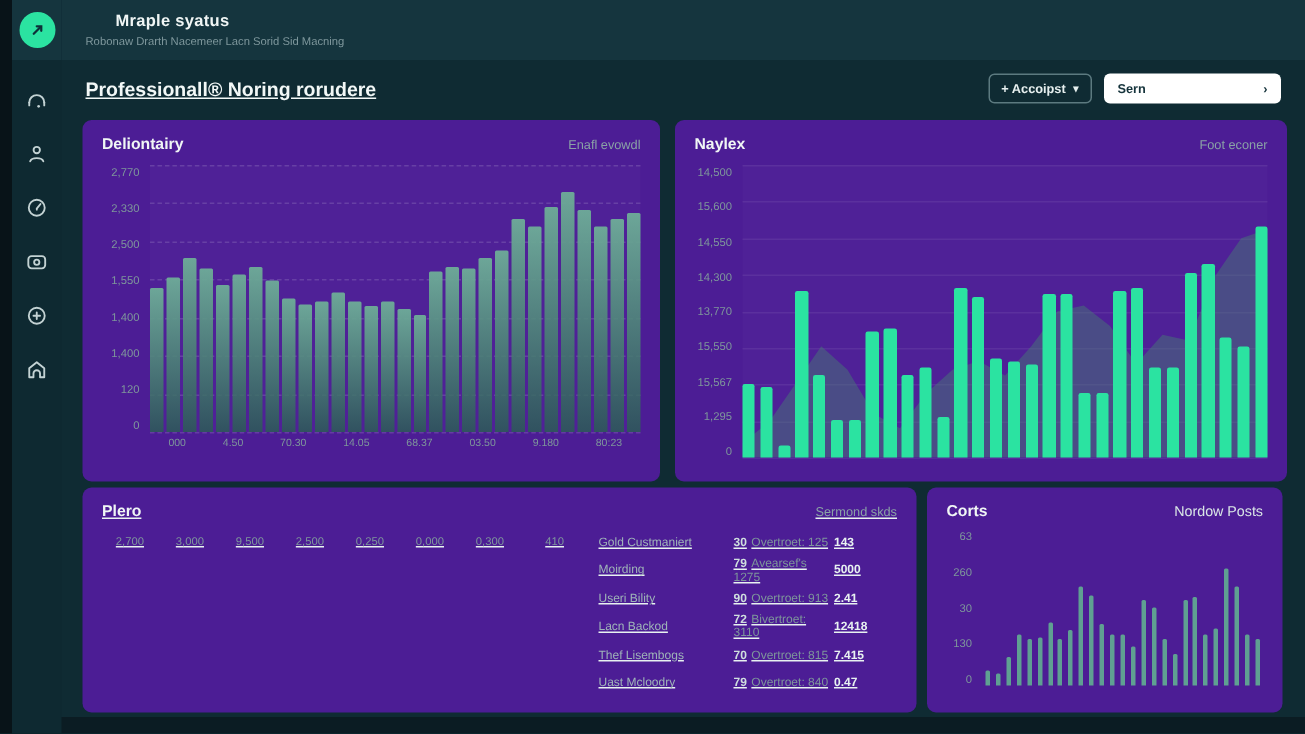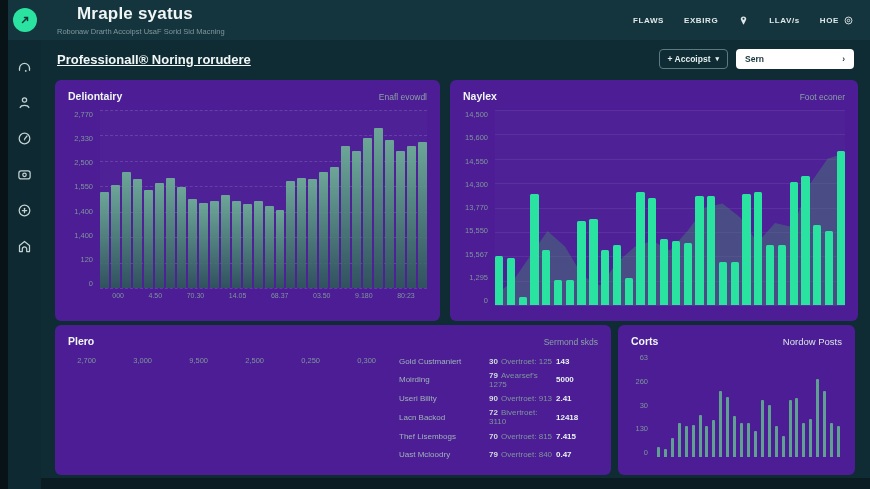--- a/index.html
+++ b/index.html
@@ -11,21 +11,21 @@
 
   
   .sidebar { position:absolute; left:8px; top:0; width:33px; height:100%; background:#0e2931; z-index:4; }
   .sidebar-top { height:40px; background:#15353e; display:flex; align-items:center; justify-content:center; }
   .logo { width:24px; height:24px; border-radius:50%; background:#2be3a1; display:flex; align-items:center; justify-content:center; cursor:pointer; }
   .side-icons { display:flex; flex-direction:column; align-items:center; gap:21px; padding-top:19px; }
   .side-icons svg { display:block; color:#c3d2d3; cursor:pointer; }
 
   
   .topbar { position:absolute; left:41px; top:0; right:0; height:40px; background:#15353e; display:flex; align-items:center; padding:0 16px; }
-  .brand-title { font-size:17px; font-weight:bold; color:#f0f6f5; letter-spacing:.2px;padding-left:20px; }
+  .brand-title { font-size:11px; font-weight:bold; color:#f0f6f5; letter-spacing:.2px;padding-left:20px; }
   .brand-sub { font-size:7.5px; color:#7e979c; margin-top:3px; }
   .nav { margin-left:auto; display:flex; align-items:center; gap:20px; }
   .nav-item { font-size:8px; font-weight:bold; color:#dfe9ea; letter-spacing:.6px; cursor:pointer; }
   .nav-icon { display:flex; align-items:center; color:#dfe9ea; cursor:pointer; }
   .nav-hoe { display:flex; align-items:center; gap:4px; }
 
   
   .pagebar { position:absolute; left:41px; top:40px; right:0; height:38px; display:flex; align-items:center; padding:0 16px; }
   .page-title { font-size:13px; font-weight:bold; color:#f2f8f7;text-decoration:underline; }
   .actions { margin-left:auto; display:flex; align-items:center; gap:8px; }
@@ -35,21 +35,21 @@
 
   
   .card { position:absolute; background:#4c1d95; border-radius:6px; padding:10px 13px; }
   .card-head { display:flex; justify-content:space-between; align-items:baseline; }
   .card-title { font-size:10.5px; font-weight:bold; color:#f0f6f5; }
   .card-sub { font-size:8.5px; color:#8aa2a6; }
   .card-sub-bright { font-size:9.5px; color:#d9e6e6; }
 
   #card-deliontairy { left:55px; top:80px; width:385px; height:241px; }
   #card-naylex      { left:450px; top:80px; width:408px; height:241px;text-align:center; }
-  #card-plero       { left:55px; top:325px; width:556px; height:150px; }
+  #card-plero       { left:55px; top:325px; width:556px; height:150px;text-decoration:underline; }
   #card-corts       { left:618px; top:325px; width:237px; height:150px;text-align:right; }
 
   .chart-row { display:flex; margin-top:8px; }
   .ylabels { display:flex; flex-direction:column; justify-content:space-between; align-items:flex-end; font-size:7.5px; color:#7e969b; padding-right:7px; flex:0 0 32px; }
   .plot { flex:1; position:relative; background:rgba(255,255,255,0.02); }
   .gl { position:absolute; left:0; right:0; height:0; border-top:1px dashed rgba(255,255,255,0.14); }
   .gl-solid { position:absolute; left:0; right:0; height:0; border-top:1px solid rgba(255,255,255,0.07); }
   .bars { position:absolute; left:0; right:0; top:0; bottom:0; display:flex; align-items:flex-end; gap:2px; }
   .slice { flex:1; background:linear-gradient(180deg, rgba(110,173,152,.95), rgba(41,94,82,.8)); border-radius:1px 1px 0 0; }
   .gbars { position:absolute; left:0; right:0; top:0; bottom:0; display:flex; align-items:flex-end; gap:3.5px; }
@@ -126,41 +126,21 @@
     </svg>
     <svg width="15" height="15" viewBox="0 0 24 24" fill="none" stroke="currentColor" stroke-width="2" stroke-linejoin="round">
       <path d="M4 20v-9.5L12 4l8 6.5V20h-4.5v-4a3.5 3.5 0 0 0-7 0v4z"></path>
     </svg>
   </div>
 </nav>
 
 <header class="topbar">
   <div>
     <div class="brand-title">Mraple syatus</div>
-    <div class="brand-sub">Robonaw Drarth Accoipst UsaF Sorid Sid Macning</div>
-  </div>
-  <div class="nav">
-    <span class="nav-item">FLAWS</span>
-    <span class="nav-item">EXBIRG</span>
-    <span class="nav-icon">
-      <svg width="11" height="11" viewBox="0 0 24 24" fill="currentColor">
-        <path d="M12 3c3.6 0 6 2.3 6 5.2 0 3.6-6 12.8-6 12.8S6 11.8 6 8.2C6 5.3 8.4 3 12 3z"></path>
-          <circle cx="12" cy="8" r="2.2" fill="#15353e"></circle>
-      </svg>
-    </span>
-    <span class="nav-item">LLAV/s</span>
-    <span class="nav-hoe">
-      <span class="nav-item">HOE</span>
-      <span class="nav-icon">
-        <svg width="11" height="11" viewBox="0 0 24 24" fill="none" stroke="currentColor" stroke-width="2">
-          <circle cx="12" cy="12" r="7.5"></circle>
-            <circle cx="12" cy="12" r="2.8"></circle>
-        </svg>
-      </span>
-    </span>
+    <div class="brand-sub">Robonaw Drarth Nacemeer Lacn Sorid Sid Macning</div>
   </div>
 </header>
 
 <div class="pagebar">
   <div class="page-title">Professionall® Noring rorudere</div>
   <div class="actions">
     <button class="btn-outline">
       <span>+ Accoipst</span>
       <span class="caret">▾</span>
     </button>
@@ -345,24 +325,34 @@
             <div class="pfill" style="width: 36%; background: rgb(92, 143, 134);"></div>
           </div>
         </div>
         <div class="prow">
           <span class="prow-label">0,250</span>
           <div class="ptrack">
             <div class="pfill" style="width: 40%; background: rgb(43, 227, 161);"></div>
           </div>
         </div>
         <div class="prow">
+          <span class="prow-label">0,000</span>
+          <div class="ptrack">
+            <div class="pfill" style="width: 7%; background: rgb(92, 143, 134);"></div>
+          </div>
+        </div>
+        <div class="prow">
           <span class="prow-label">0,300</span>
           <div class="ptrack">
             <div class="pfill" style="width: 10%; background: rgb(43, 227, 161);"></div>
           </div>
+        </div>
+        <div class="prow">
+          <span class="prow-label">410</span>
+          <div class="ptrack"></div>
         </div>
       </div>
     <div class="tbl">
         <div class="trow">
           <span class="t-name">Gold Custmaniert</span>
           <span class="t-mid"><span class="t-num">30</span>Overtroet: 125</span>
           <span class="t-val">143</span>
         </div>
         <div class="trow">
           <span class="t-name">Moirding</span>

